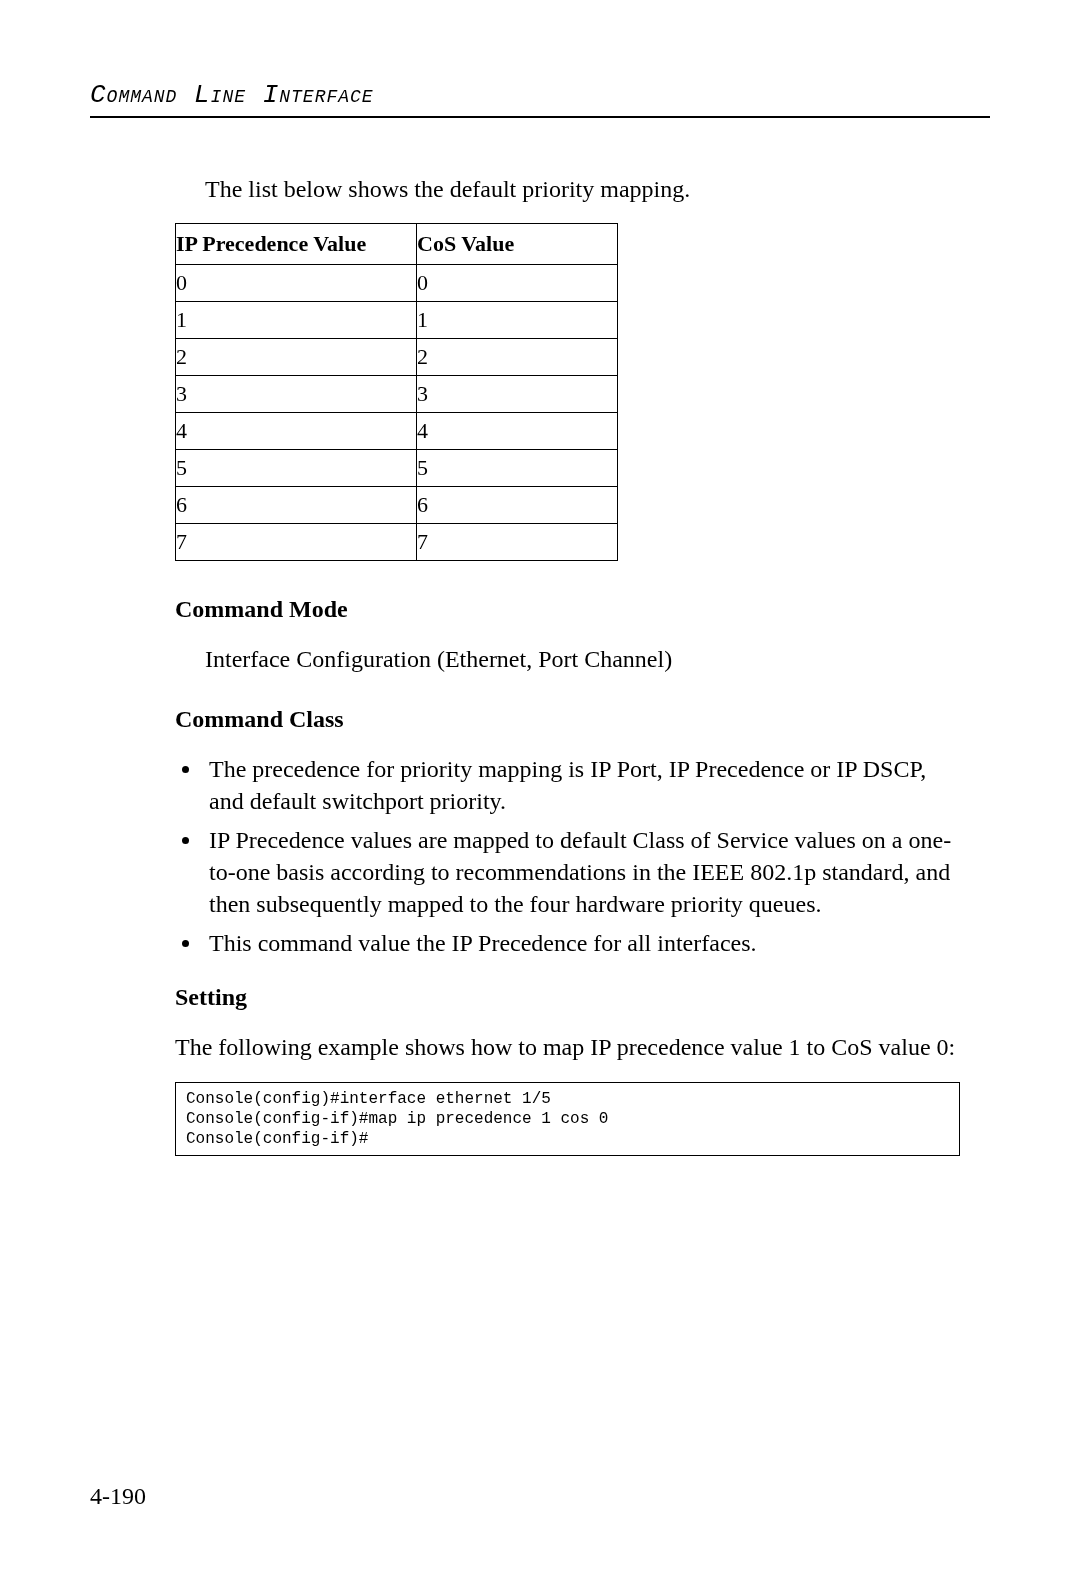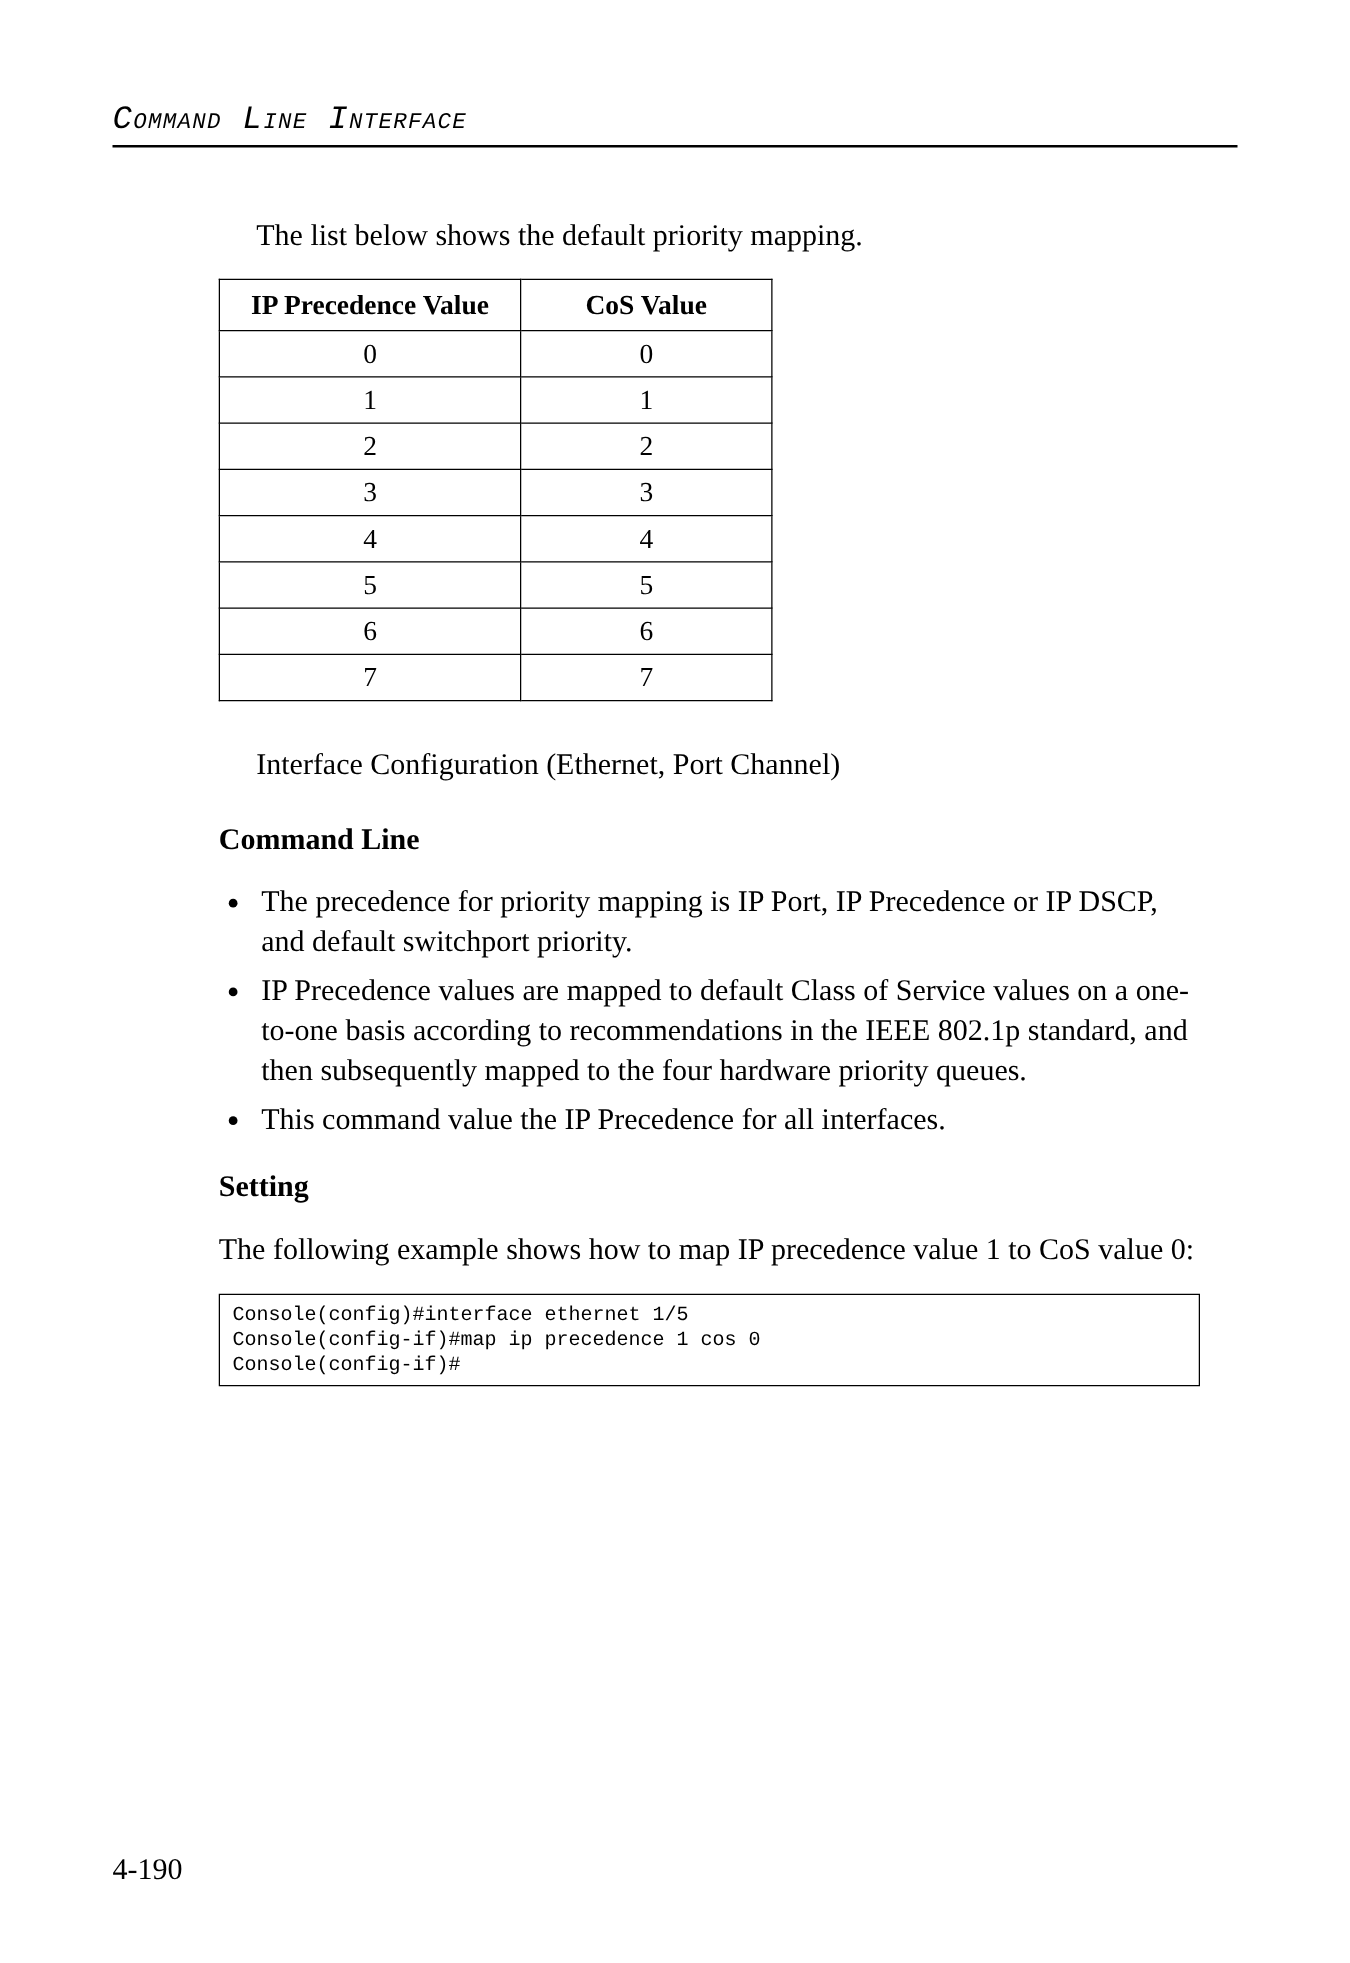--- a/index.html
+++ b/index.html
@@ -48,21 +48,21 @@
   .intro-indent {
     margin-left: 30px;
   }
   table.map {
     border-collapse: collapse;
     margin: 0 0 35px 0;
   }
   table.map th, table.map td {
     border: 1px solid #000;
     font-size: 22px;
-    text-align: center;
+    text-align: left;
     padding: 5px 0;
   }
   table.map th {
     font-weight: bold;
     padding: 7px 0;
   }
   table.map th:first-child, table.map td:first-child { width: 240px; }
   table.map th:last-child,  table.map td:last-child  { width: 200px; }
   ul.usage {
     margin: 0 0 25px 0;
@@ -136,23 +136,24 @@
         <td>6</td>
         <td>6</td>
       </tr>
       <tr>
         <td>7</td>
         <td>7</td>
       </tr>
     </tbody>
       </table>
 
+    <div class="sect-heading">Command Mode</div>
     <div class="body-text intro-indent" style="margin-bottom:30px;">Interface Configuration (Ethernet, Port Channel)</div>
 
-    <div class="sect-heading">Command Line</div>
+    <div class="sect-heading">Command Class</div>
     <ul class="usage">
       <li>The precedence for priority mapping is IP Port, IP Precedence or IP DSCP, and default switchport priority.</li>
       <li>IP Precedence values are mapped to default Class of Service values on a one-to-one basis according to recommendations in the IEEE 802.1p standard, and then subsequently mapped to the four hardware priority queues.</li>
       <li>This command value the IP Precedence for all interfaces.</li>
     </ul>
 
     <div class="sect-heading">Setting</div>
     <div class="body-text">The following example shows how to map IP precedence value 1 to CoS value 0:</div>
     <div class="code-box">Console(config)#interface ethernet 1/5
 Console(config-if)#map ip precedence 1 cos 0

